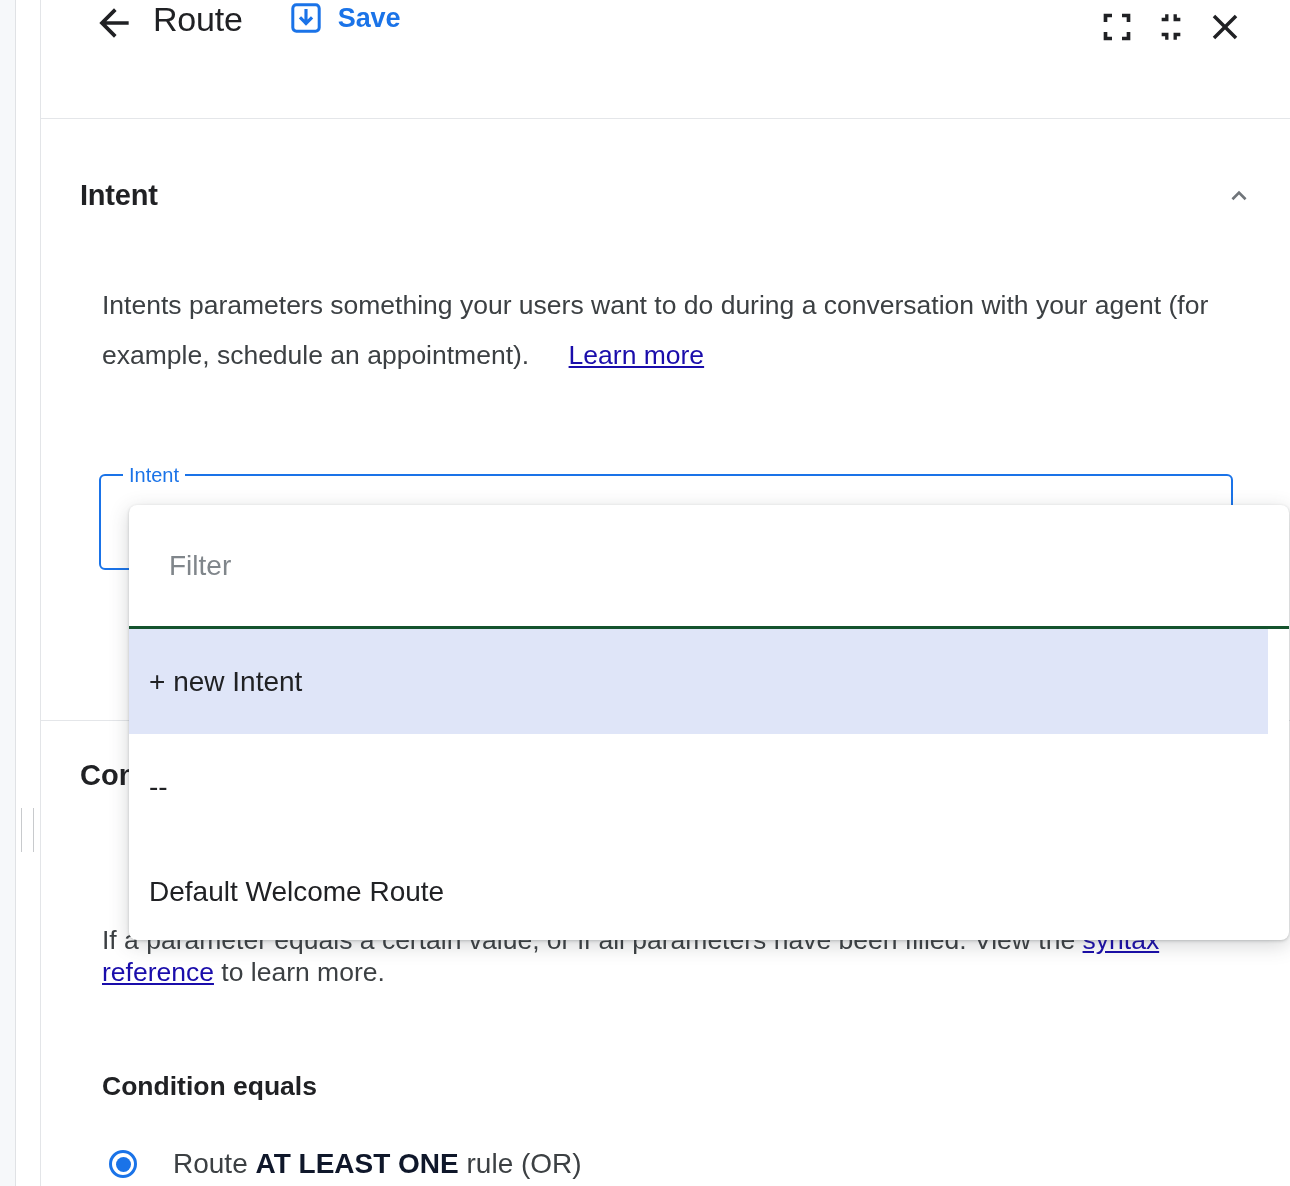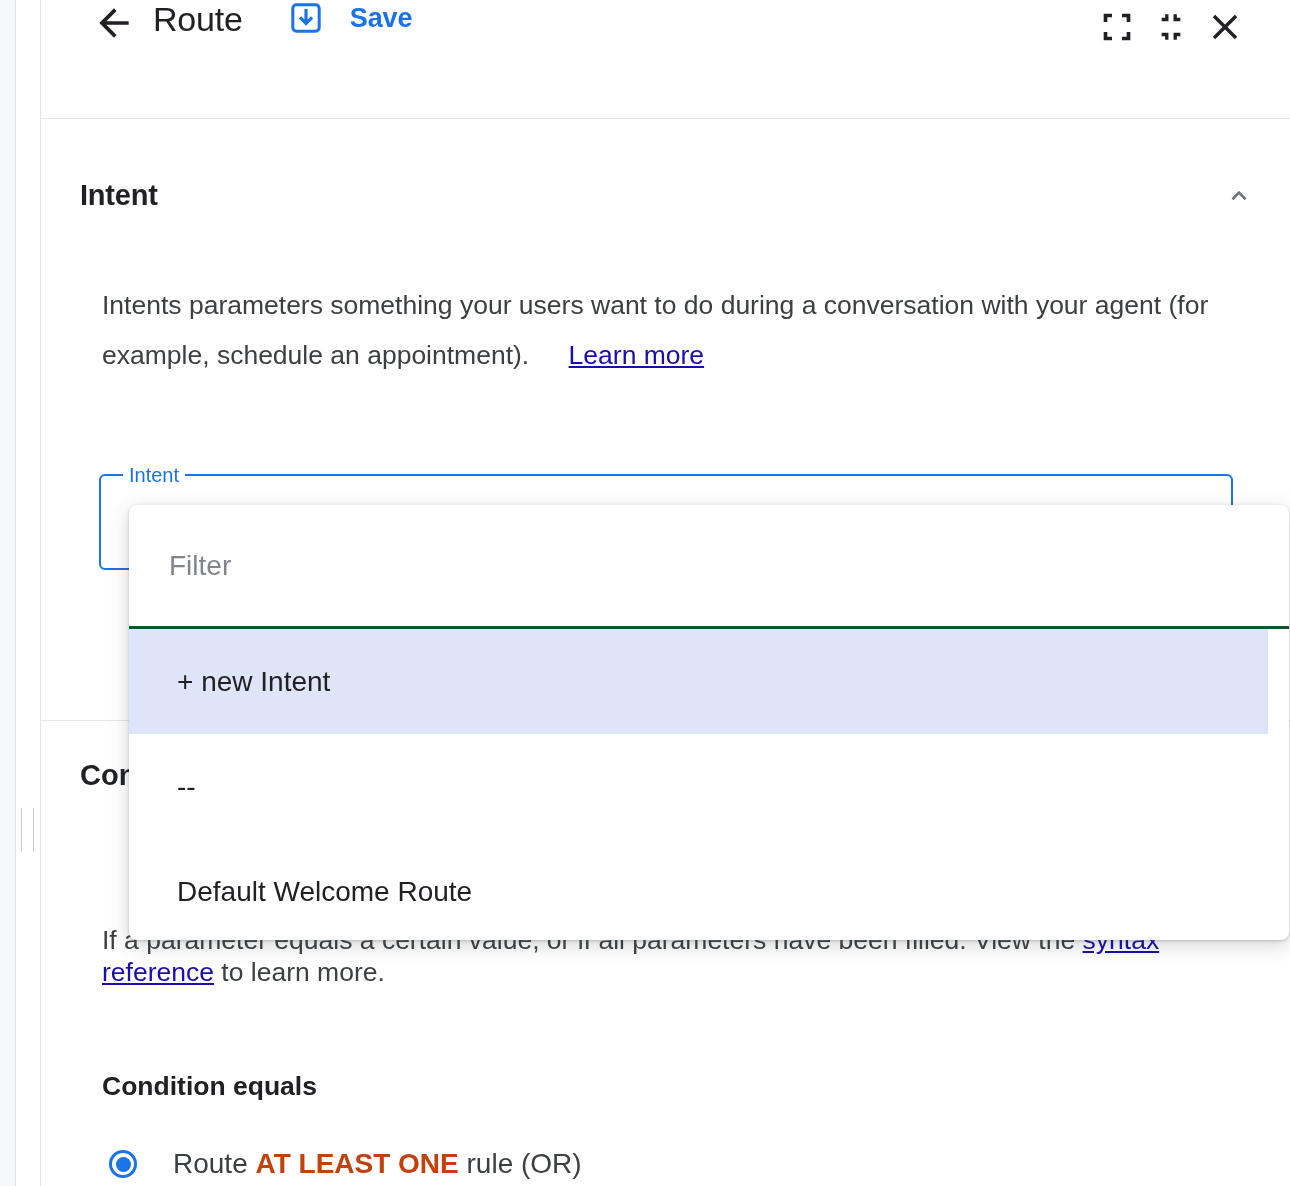--- a/index.html
+++ b/index.html
@@ -87,21 +87,21 @@
     margin-left: 16px;
     font-size: 34px;
     color: #202124;
     letter-spacing: -0.2px;
     white-space: nowrap;
   }
   .save-btn {
     margin-left: 45px;
     display: flex;
     align-items: center;
-    gap: 26px;
+    gap: 14px;
     cursor: pointer;
   }
   .save-label {
     font-size: 27px;
     font-weight: bold;
     color: #1a73e8;
     letter-spacing: -0.1px;
   }
   .header-spacer { flex: 1; }
   .hdr-icon-btn {
@@ -240,21 +240,21 @@
     width: 15px; height: 15px;
     border-radius: 50%;
     background: #1a73e8;
   }
   .radio-label {
     margin-left: 26px;
     font-size: 28px;
     color: #3c4043;
     white-space: nowrap;
   }
-  .radio-label b { font-weight: bold; color: #c2410c; }
+  .radio-label b { font-weight: bold; color: #0f172a; }
 
   
   .dropdown {
     position: absolute;
     left: 88px; top: 505px;
     width: 1160px; height: 435px;
     background: #ffffff;
     border-radius: 8px;
     box-shadow: 0 1px 3px rgba(60,64,67,0.26), 0 5px 20px rgba(60,64,67,0.22);
     overflow: hidden;
@@ -276,21 +276,21 @@
     font-family: "Liberation Sans", sans-serif;
     font-size: 28px;
     color: #202124;
   }
   .dd-filter-input::placeholder { color: #80868b; }
 
   .dd-option {
     display: flex;
     align-items: center;
     height: 105px;
-    padding-left: 48px;
+    padding-left: 20px;
     font-size: 28px;
     color: #202124;
     cursor: pointer;
     width: 1139px;
   }
   .dd-option.selected { background: #dfe5f8; }
   .dd-option.dashes { color: #202124; }
 
   
   svg { display: block; }

